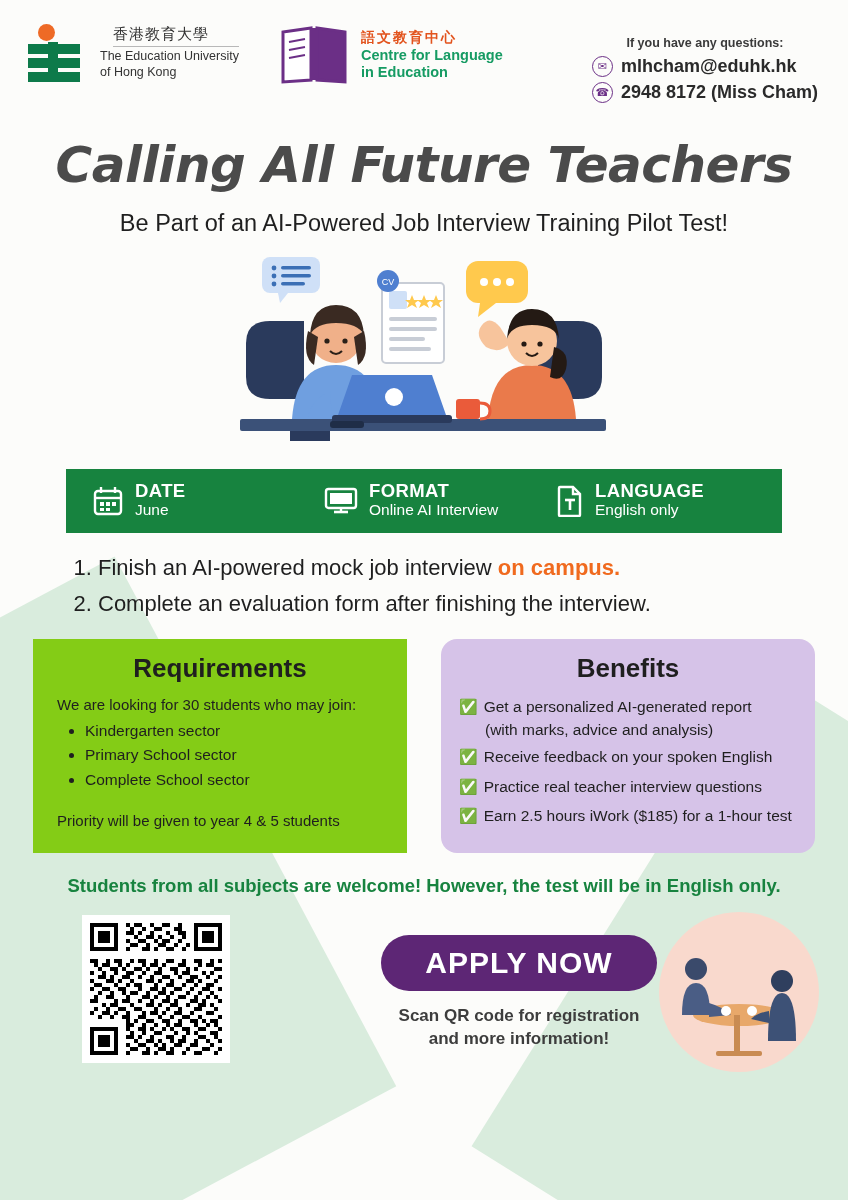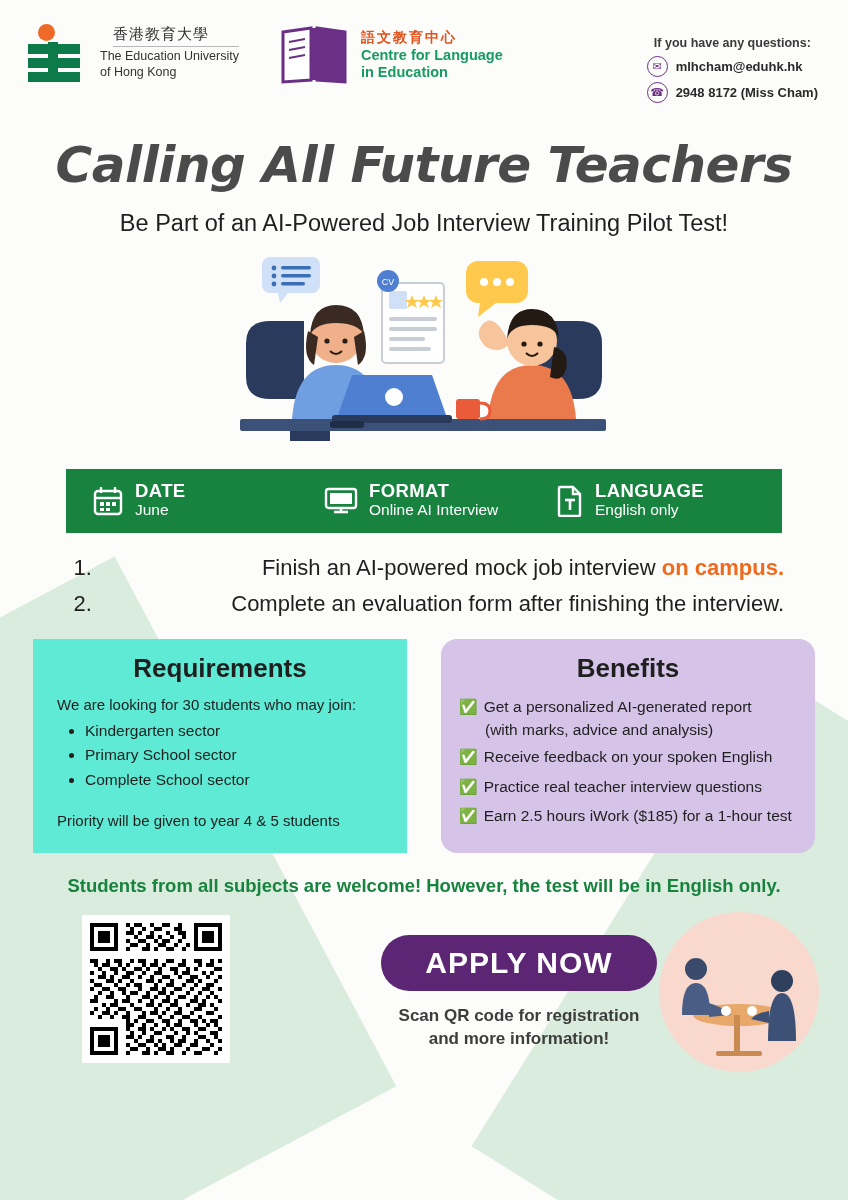--- a/index.html
+++ b/index.html
@@ -93,21 +93,21 @@
     display: flex; align-items: center; gap: 8px; margin-bottom: 5px;
   }
   .contact-ico {
     width: 21px; height: 21px; border-radius: 50%;
     border: 1.6px solid #6b2f86;
     color: #6b2f86;
     display: flex; align-items: center; justify-content: center;
     font-size: 11px; line-height: 1;
     flex: 0 0 auto;
   }
-  .contact-val { font-size: 13px; color: #2a2a2a; font-weight: bold; }
+  .contact-val { font-size: 18px; color: #2a2a2a; font-weight: bold; }
 
   
   h1.main-title {
     text-align: center;
     font-size: 50px;
     letter-spacing: -0.5px;
     color: #4b4b4b;
     margin-top: 28px;
     font-weight: bold;
     font-family: "DejaVu Sans", sans-serif;
@@ -157,36 +157,35 @@
   .info-value { color: #ffffff; font-size: 15.5px; line-height: 1.3; }
 
   
   .steps {
     width: 720px;
     margin: 18px auto 0;
     font-size: 22px;
     color: #1f1f1f;
     line-height: 1.55;
     padding-left: 34px;
-    text-align: right;
   }
   .steps li { margin-bottom: 2px; }
   .hl-orange { color: #f06a1e; font-weight: bold; }
 
   
   .panels {
     display: flex;
     justify-content: center;
     gap: 34px;
     margin-top: 18px;
   }
   .panel { padding: 14px 18px 18px; }
   .panel-req {
     width: 374px; min-height: 212px;
-    background: #5eead4;
+    background: #84cc16;
   }
   .panel-ben {
     width: 374px; min-height: 212px;
     background: #d6c3e8;
     border-radius: 16px;
   }
   .panel h2 {
     text-align: center;
     font-size: 26px;
     color: #1f1f1f;

